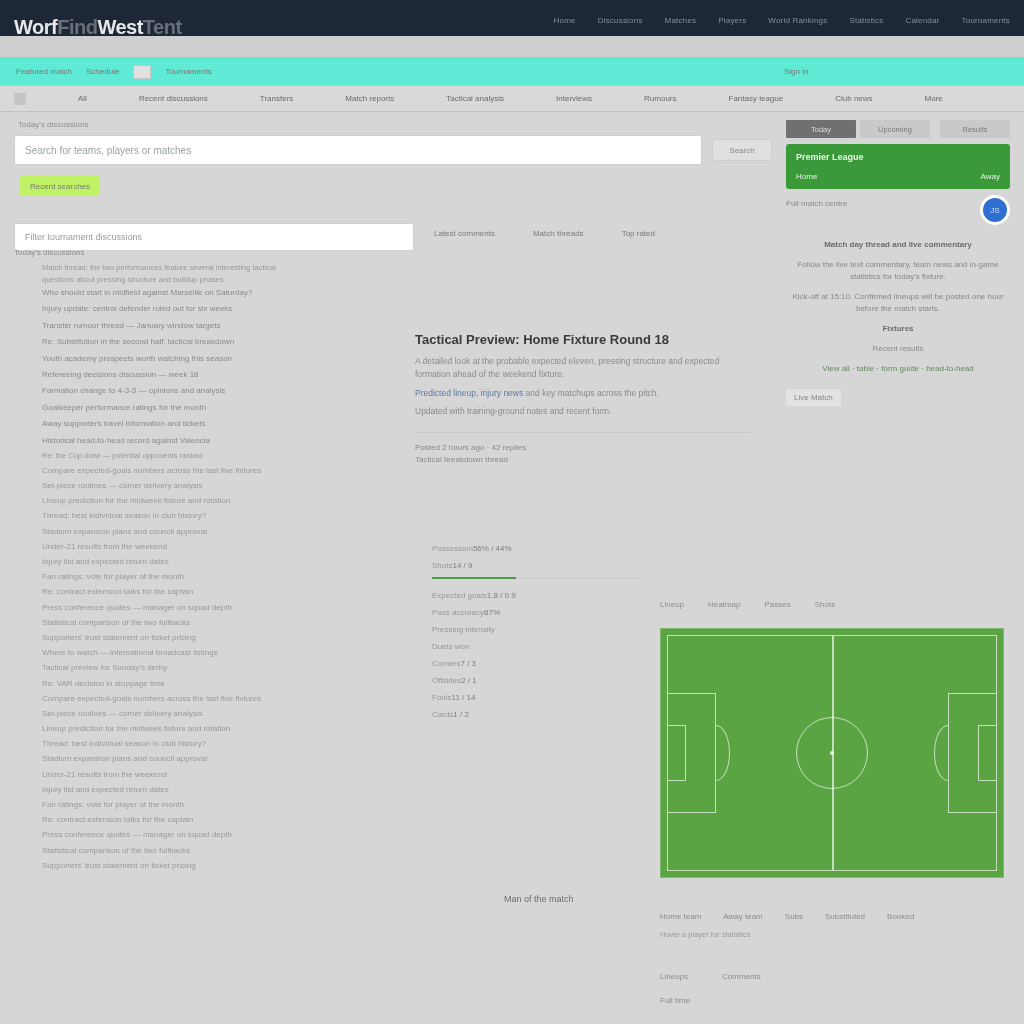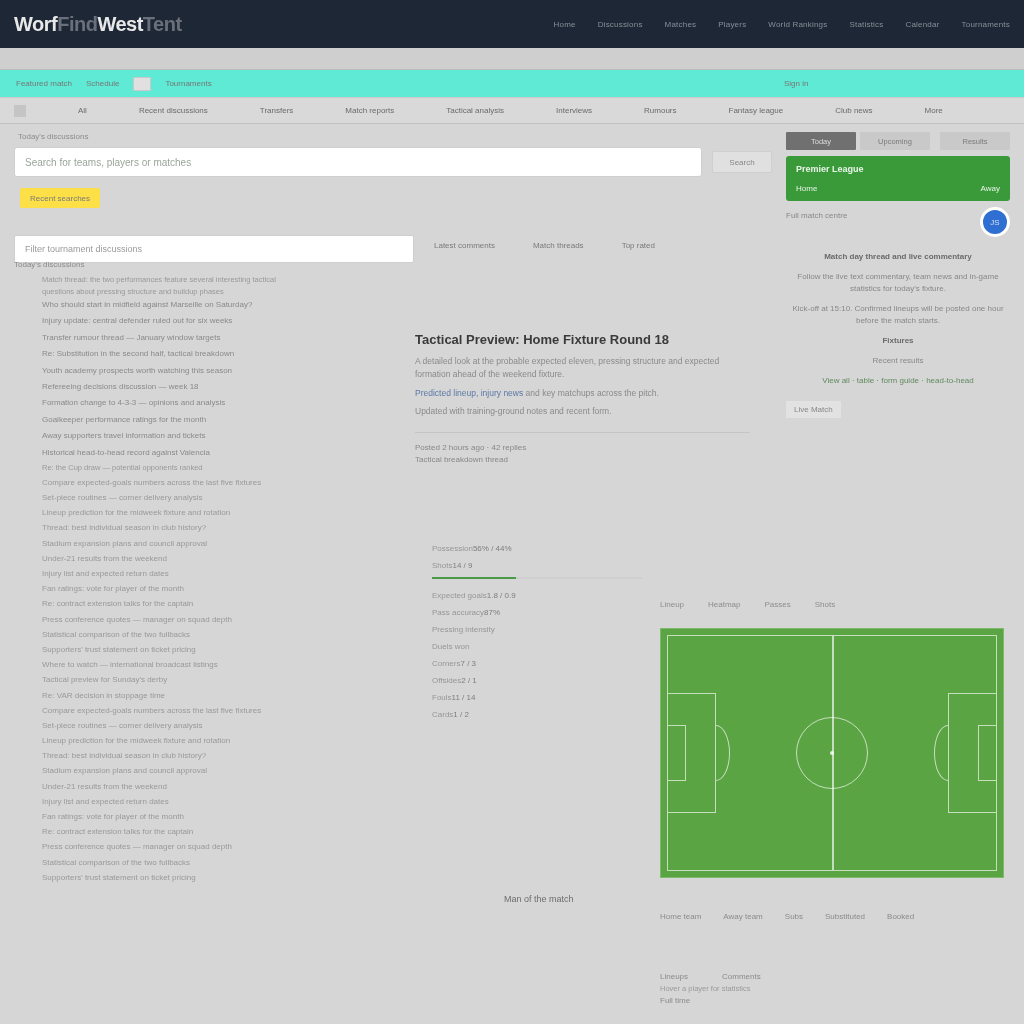--- a/index.html
+++ b/index.html
@@ -1,39 +1,39 @@
 <!DOCTYPE html>
 <html><head>
 <meta charset="utf-8">
 <style>
   * { box-sizing: border-box; margin: 0; padding: 0; font-family: Arial, Helvetica, sans-serif; }
   body { background:#d6d6d6; width:1024px; height:1024px; overflow:hidden; font-size:9px; color:#555; }
   
-  .hdr { height:48px; background:#1e2735; display:flex; align-items:center; padding:0 14px; }
+  .hdr { height:36px; background:#1e2735; display:flex; padding:16px 14px; }
   .logo { font-size:20px; font-weight:bold; color:#e8e8e8; letter-spacing:-0.5px; }
   .logo span.dim { color:#6a707b; }
   .topnav { margin-left:auto; display:flex; gap:22px; }
   .topnav a { color:#839099; font-size:8px; letter-spacing:0.2px; }
   
   .bar2 { height:22px; background:#cfcfcf; border-bottom:1px solid #bcbcbc; }
   .bar3 { height:28px; background:#5eead4; border-bottom:1px solid #c8c8c8; display:flex; align-items:center; padding:0 16px; gap:14px; font-size:8px; color:#777; }
   .bar3 .right { margin-left:auto; }
   
   .tabs { height:26px; background:#d9d9d9; border-bottom:1px solid #c2c2c2; display:flex; align-items:center; padding:0 14px; gap:52px; font-size:8px; color:#6a6a6a; }
   .tabs .t { white-space:nowrap; }
   
   .wrap { display:flex; padding:8px 14px 0 14px; gap:14px; }
   .left { flex:1; }
   .right { width:224px; }
   
   .searchrow { display:flex; gap:10px; align-items:center; margin-bottom:6px;}
   .searchbox { flex:1; height:30px; background:#fff; border:1px solid #cfcfcf; border-radius:3px; display:flex; align-items:center; padding:0 10px; color:#9aa59a; font-size:10px; }
   .searchbtn { width:60px; height:22px; background:#e0e0e0; border:1px solid #cfcfcf; border-radius:2px; font-size:8px; color:#888; display:flex; align-items:center; justify-content:center;}
   .subrow { height:30px; display:flex; align-items:center; padding:0 6px; gap:14px;}
-  .subrow .chip { height:20px; background:#fde047; padding:0 10px; border-radius:2px; display:flex; align-items:center; font-size:8px; color:#7a7a7a;}
+  .subrow .chip { height:20px; background:#bef264; padding:0 10px; border-radius:2px; display:flex; align-items:center; font-size:8px; color:#7a7a7a;}
   
   .search2 { width:400px; height:28px; background:#fff; border:1px solid #cfcfcf; border-radius:2px; display:flex; align-items:center; padding:0 10px; font-size:9px; color:#9a9a9a; margin-top:22px;}
   .linksrow { display:flex; gap:38px; margin-left:420px; margin-top:-22px; font-size:8px; color:#7a7a7a;}
   
   .feed { margin-top:10px; }
   .feedhdr { font-size:8px; color:#8a8a8a; margin-bottom:6px; }
   .feeditem { display:flex; gap:10px; margin-bottom:4px; font-size:8px; color:#8a8a8a; line-height:1.55; }
   .feeditem .badge { width:18px; height:12px; background:#4f5a4f; color:#fff; font-size:7px; display:flex; align-items:center; justify-content:center; border-radius:1px; flex:none;}
   .feeditem.noicon { padding-left:28px; }
   .mutedline { font-size:7.5px; color:#999; padding-left:28px; margin-bottom:3px; }
@@ -72,21 +72,21 @@
   .box.l { left:0; border-left:none;}
   .box.r { right:0; border-right:none;}
   .gbox { position:absolute; top:50%; width:18px; height:56px; margin-top:-28px; border:1.5px solid rgba(255,255,255,0.65);}
   .gbox.l { left:0; border-left:none;}
   .gbox.r { right:0; border-right:none;}
   .arc { position:absolute; top:50%; width:28px; height:56px; margin-top:-28px; border:1.5px solid rgba(255,255,255,0.65); border-radius:50%;}
   .arc.l { left:34px; clip-path: inset(0 0 0 50%);}
   .arc.r { right:34px; clip-path: inset(0 50% 0 0);}
   
   .legendrow { position:absolute; left:660px; top:912px; width:344px; display:flex; gap:22px; font-size:8px; color:#8b8b8b;}
-  .legendrow2 { position:absolute; left:660px; top:984px; font-size:7.5px; color:#9a9a9a;}
+  .legendrow2 { position:absolute; left:660px; top:930px; font-size:7.5px; color:#9a9a9a;}
   .subhead { position:absolute; left:504px; top:894px; font-size:9px; color:#6d6d6d;}
   .minirow { position:absolute; left:660px; top:972px; display:flex; gap:34px; font-size:8px; color:#8b8b8b;}
   .mini2 { position:absolute; left:660px; top:996px; font-size:8px; color:#8b8b8b;}
   
   .filler { font-size:8px; color:#999; line-height:1.9; padding-left:28px;}
 </style>
 </head>
 <body>
 
 <div class="hdr">

